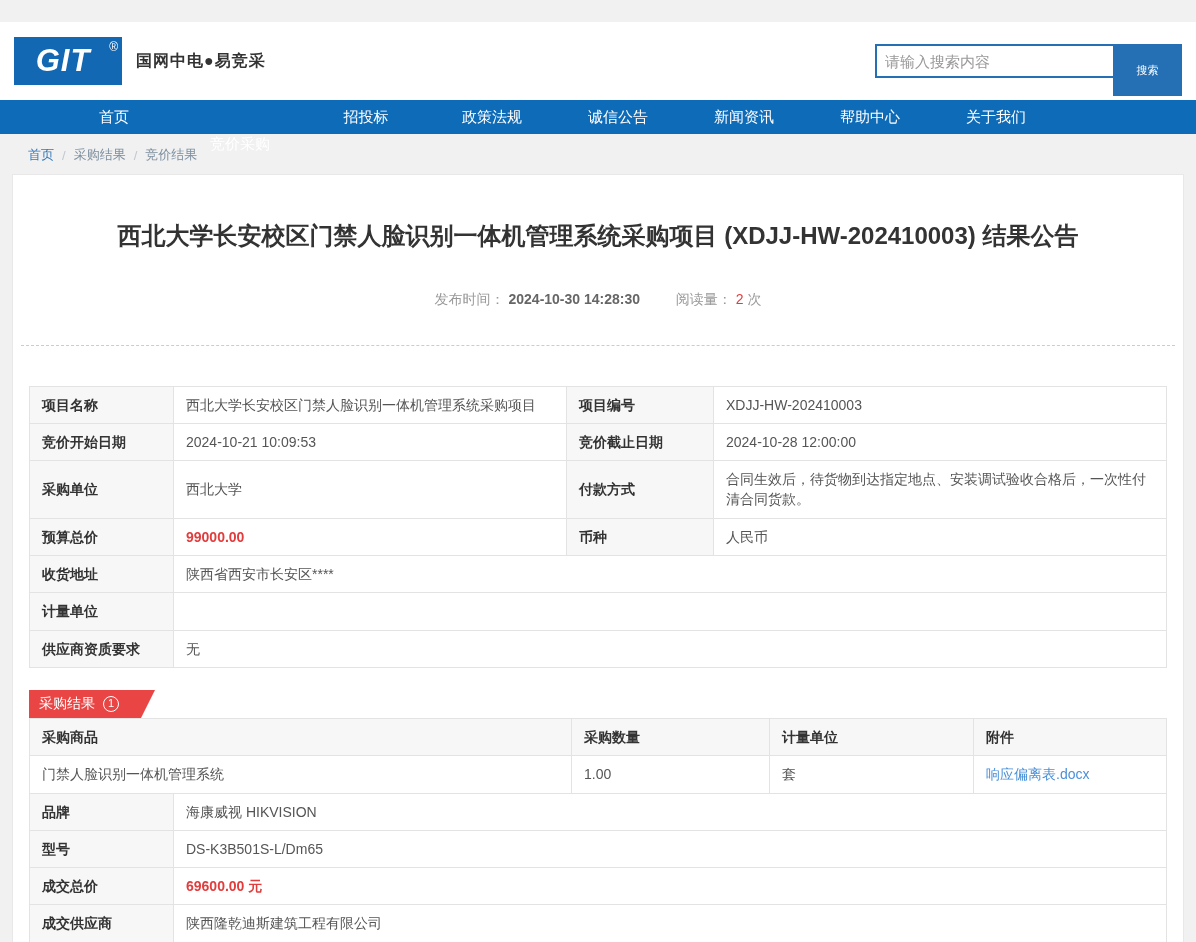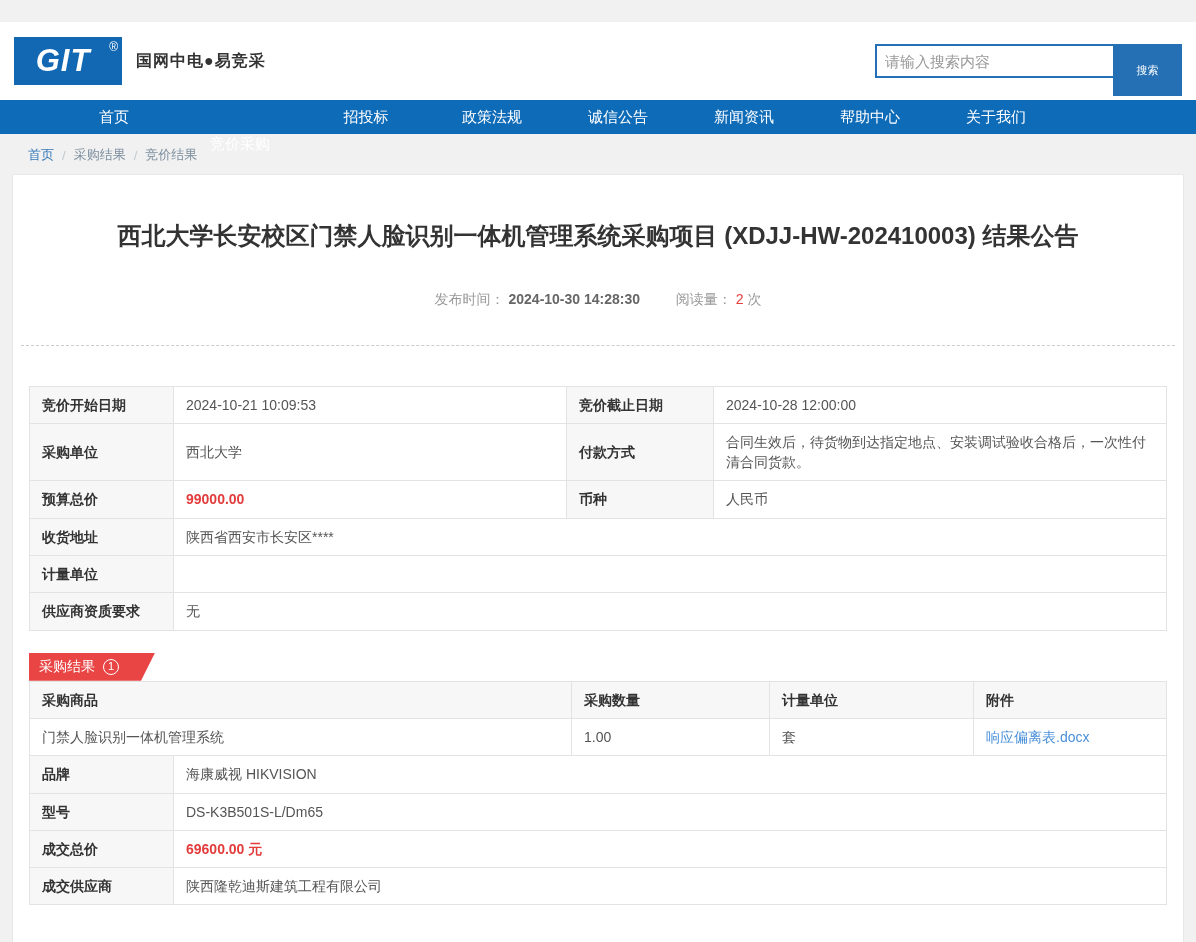--- a/index.html
+++ b/index.html
@@ -218,20 +218,26 @@
 
   <div class="tbl-zone">
     <table class="info-table">
       <colgroup>
           <col class="c-l1">
           <col class="c-v1">
           <col class="c-l2">
           <col>
         </colgroup>
       <tbody>
+          <tr>
+        <td class="cell-label">项目名称</td>
+        <td class="cell-value">西北大学长安校区门禁人脸识别一体机管理系统采购项目</td>
+        <td class="cell-label">项目编号</td>
+        <td class="cell-value">XDJJ-HW-202410003</td>
+      </tr>
       <tr>
         <td class="cell-label">竞价开始日期</td>
         <td class="cell-value">2024-10-21 10:09:53</td>
         <td class="cell-label">竞价截止日期</td>
         <td class="cell-value">2024-10-28 12:00:00</td>
       </tr>
       <tr>
         <td class="cell-label">采购单位</td>
         <td class="cell-value">西北大学</td>
         <td class="cell-label">付款方式</td>

